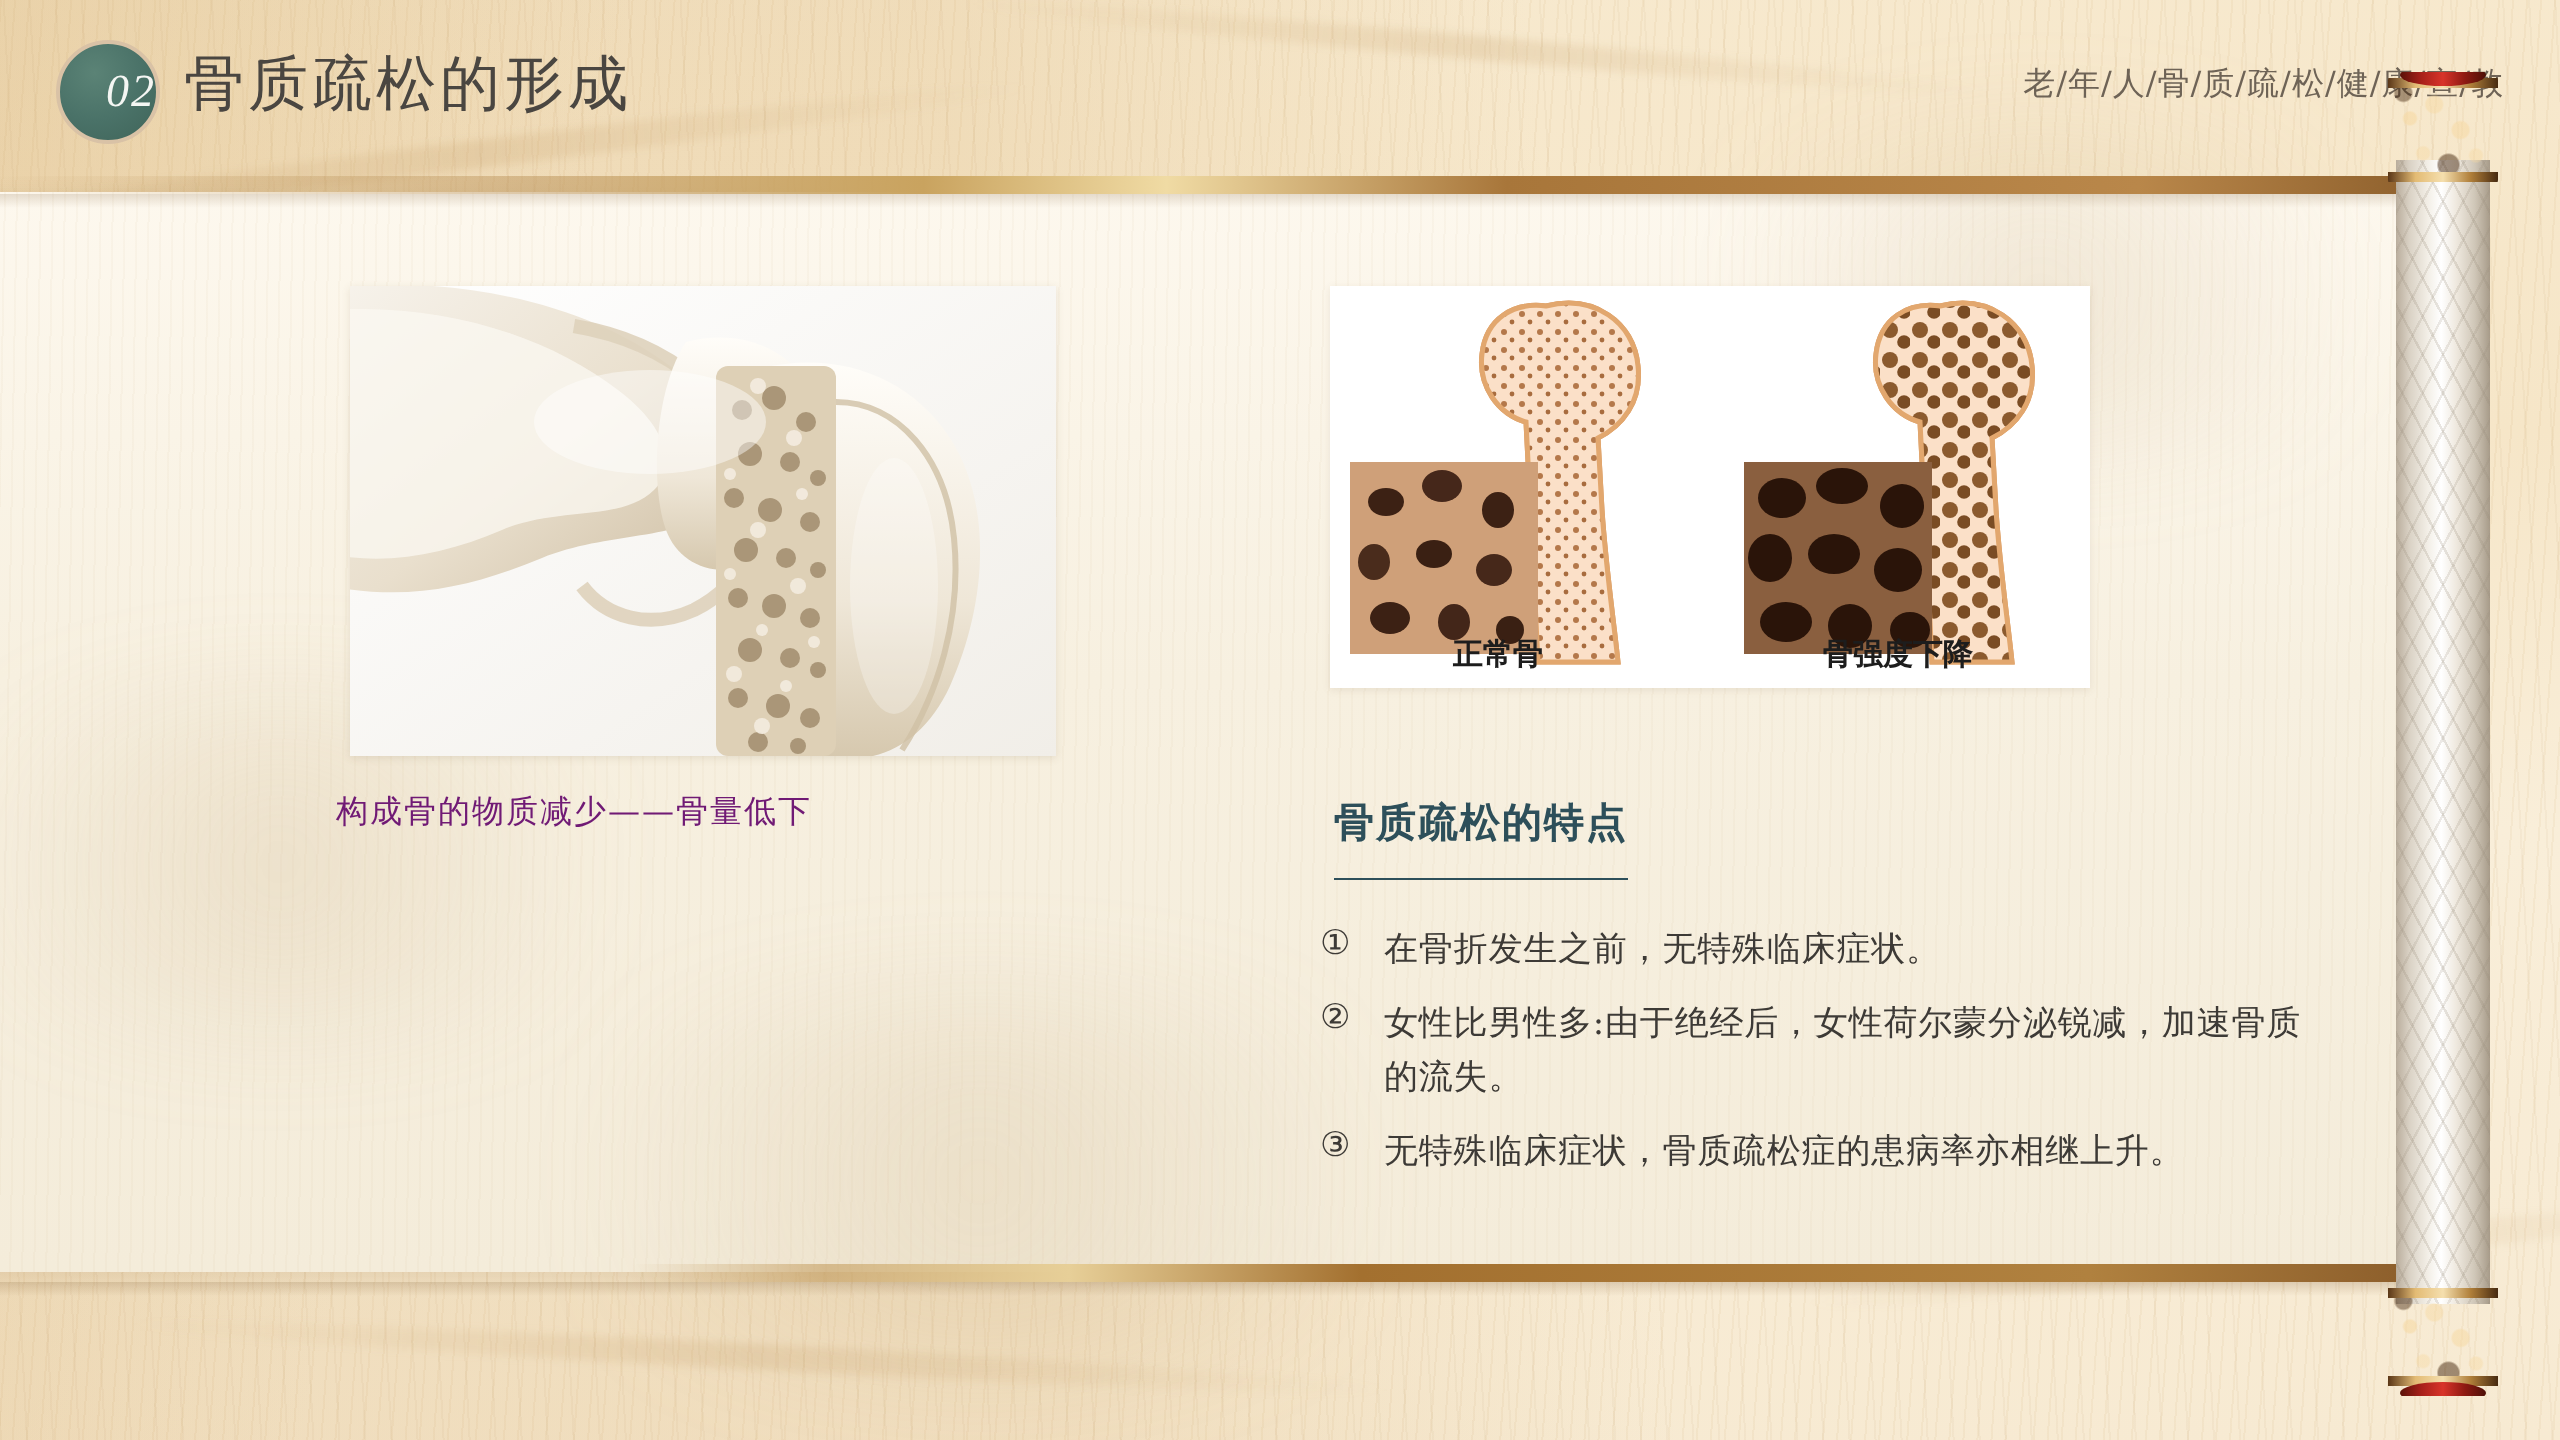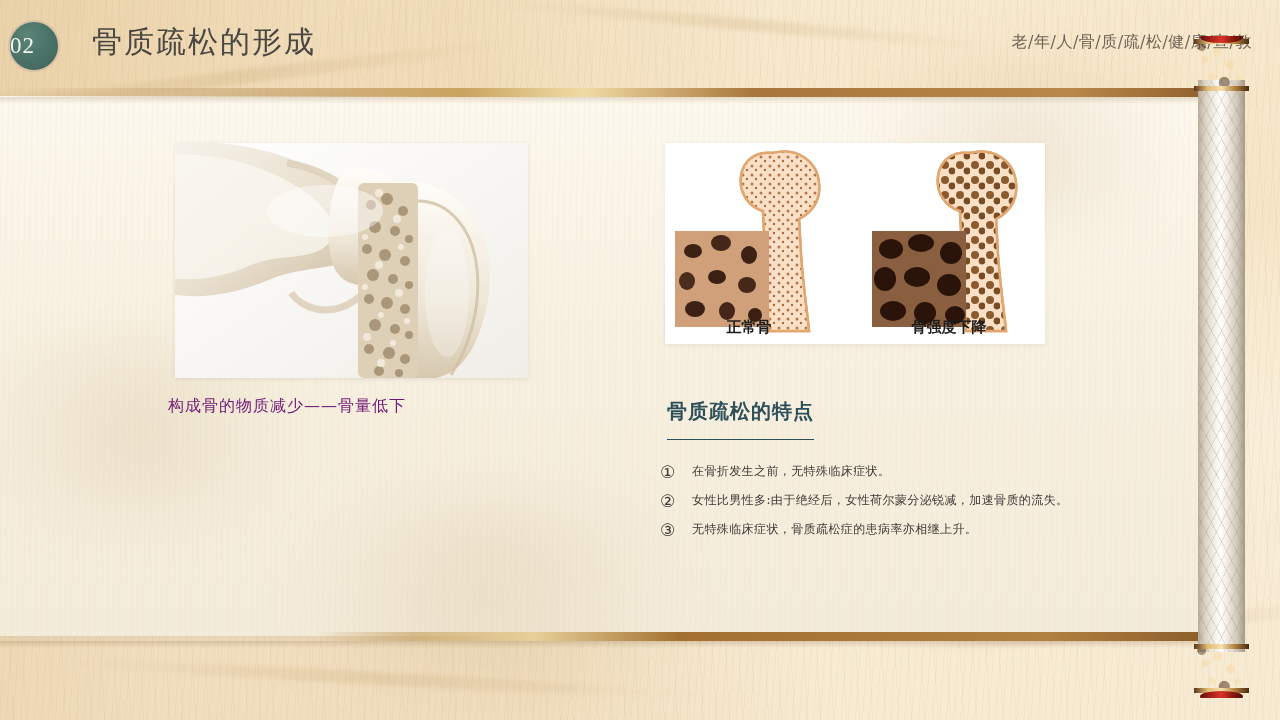--- a/index.html
+++ b/index.html
@@ -79,25 +79,25 @@
     position:absolute; left:0; width:1215px; height:7px;
     background:linear-gradient(180deg, rgba(120,86,44,.18), rgba(255,255,255,0));
   }
   .gold-bar-shadow.top { top:97px; }
   .gold-bar-shadow.bottom { top:641px; }
 
   
   .header { position:absolute; left:0; top:0; width:1280px; height:88px; }
 
   .num-badge {
-    position:absolute; left:8px; top:20px;
+    position:absolute; left:28px; top:20px;
     width:52px; height:52px; border-radius:50%;
     background:radial-gradient(circle at 36% 30%, #5b8376 0%, #4a7268 52%, #3f6459 100%);
     border:2px solid #d9c2a6;
-    display:flex; align-items:center; justify-content:flex-start;
+    display:flex; align-items:center; justify-content:flex-end;font-style:italic;
   }
   .num-badge span {
     color:#f4f6f3; font-size:23px; letter-spacing:1px;
     font-family:"Liberation Serif", serif;
   }
 
   .slide-title {
     position:absolute; left:92px; top:22px;
     font-size:30px; color:#4a4641; letter-spacing:2px;
     font-family:"DejaVu Serif","Liberation Serif", serif;
@@ -148,21 +148,21 @@
     font-family:"DejaVu Serif","Liberation Serif", serif;
     text-align:center;
   }
   .right-list { position:absolute; left:660px; top:462px; width:500px; }
   .li-row { display:flex; margin-bottom:9px; }
   .li-num {
     width:32px; flex:0 0 32px; font-size:17px; color:#3d3a36;
     font-family:"DejaVu Sans","Liberation Sans", sans-serif;
   }
   .li-txt {
-    font-size:12px; color:#3d3a36; line-height:1.62; letter-spacing:.4px;
+    font-size:17px; color:#3d3a36; line-height:1.62; letter-spacing:.4px;
     font-family:"DejaVu Serif","Liberation Serif", serif;
   }
 
   
   .rod { position:absolute; left:1198px; top:28px; width:47px; height:672px; }
   .rod-shaft {
     position:absolute; left:0; top:52px; width:47px; height:572px;
     background:linear-gradient(90deg,
       #b9ad9c 0%, #d9d1c4 14%, #f3efe7 34%, #ffffff 48%,
       #efe9df 64%, #cfc6b7 84%, #a79b89 100%);

